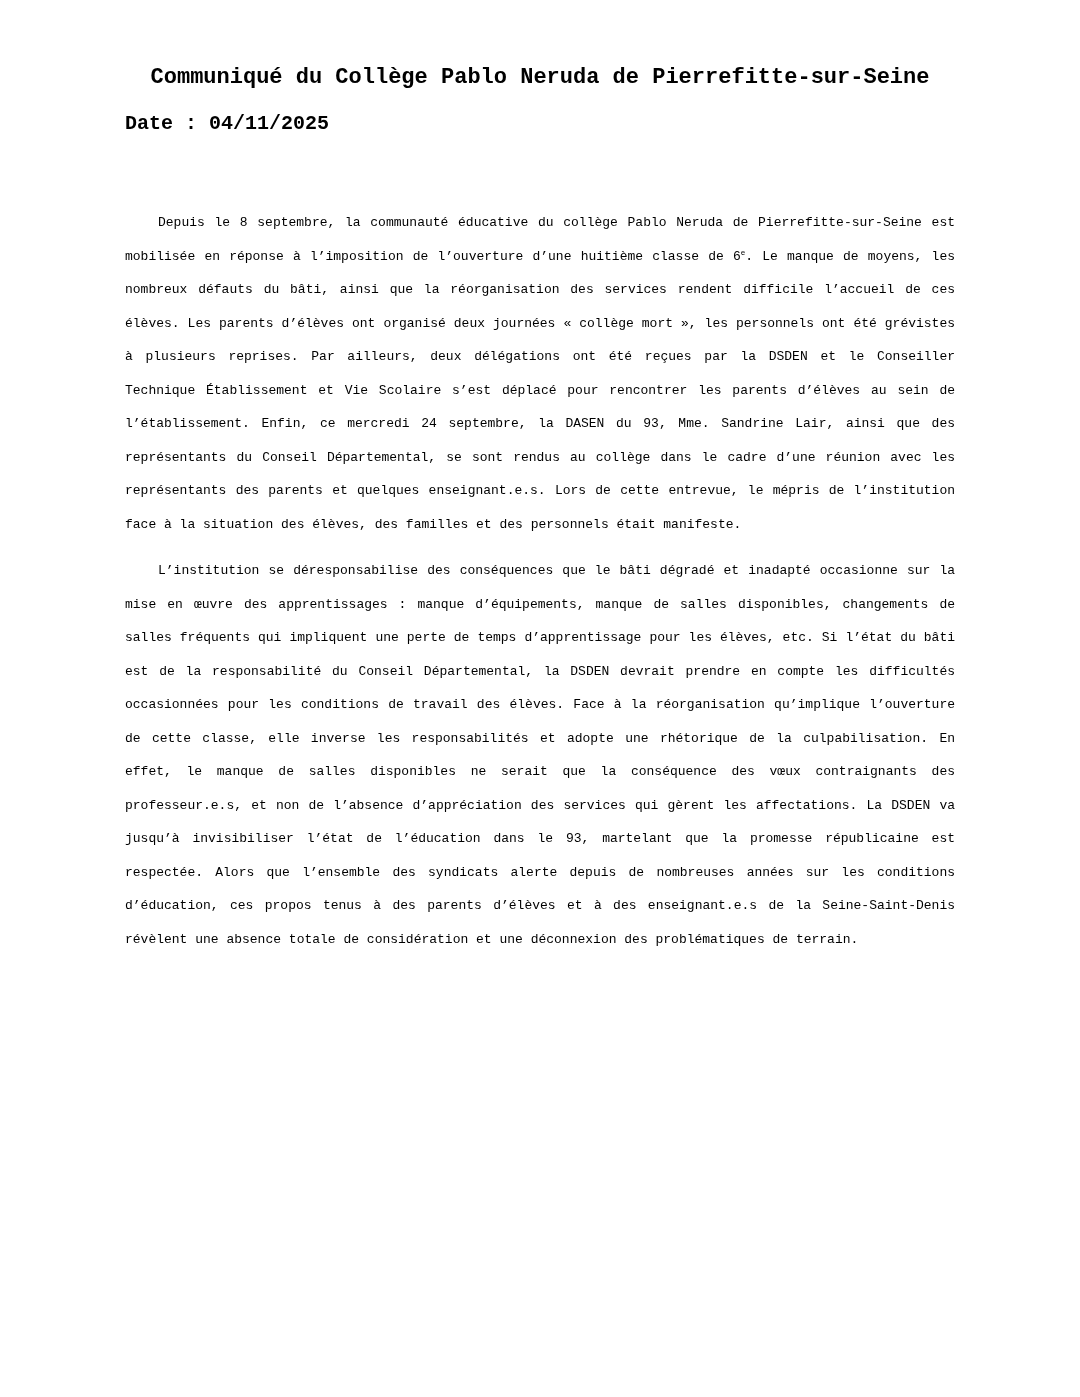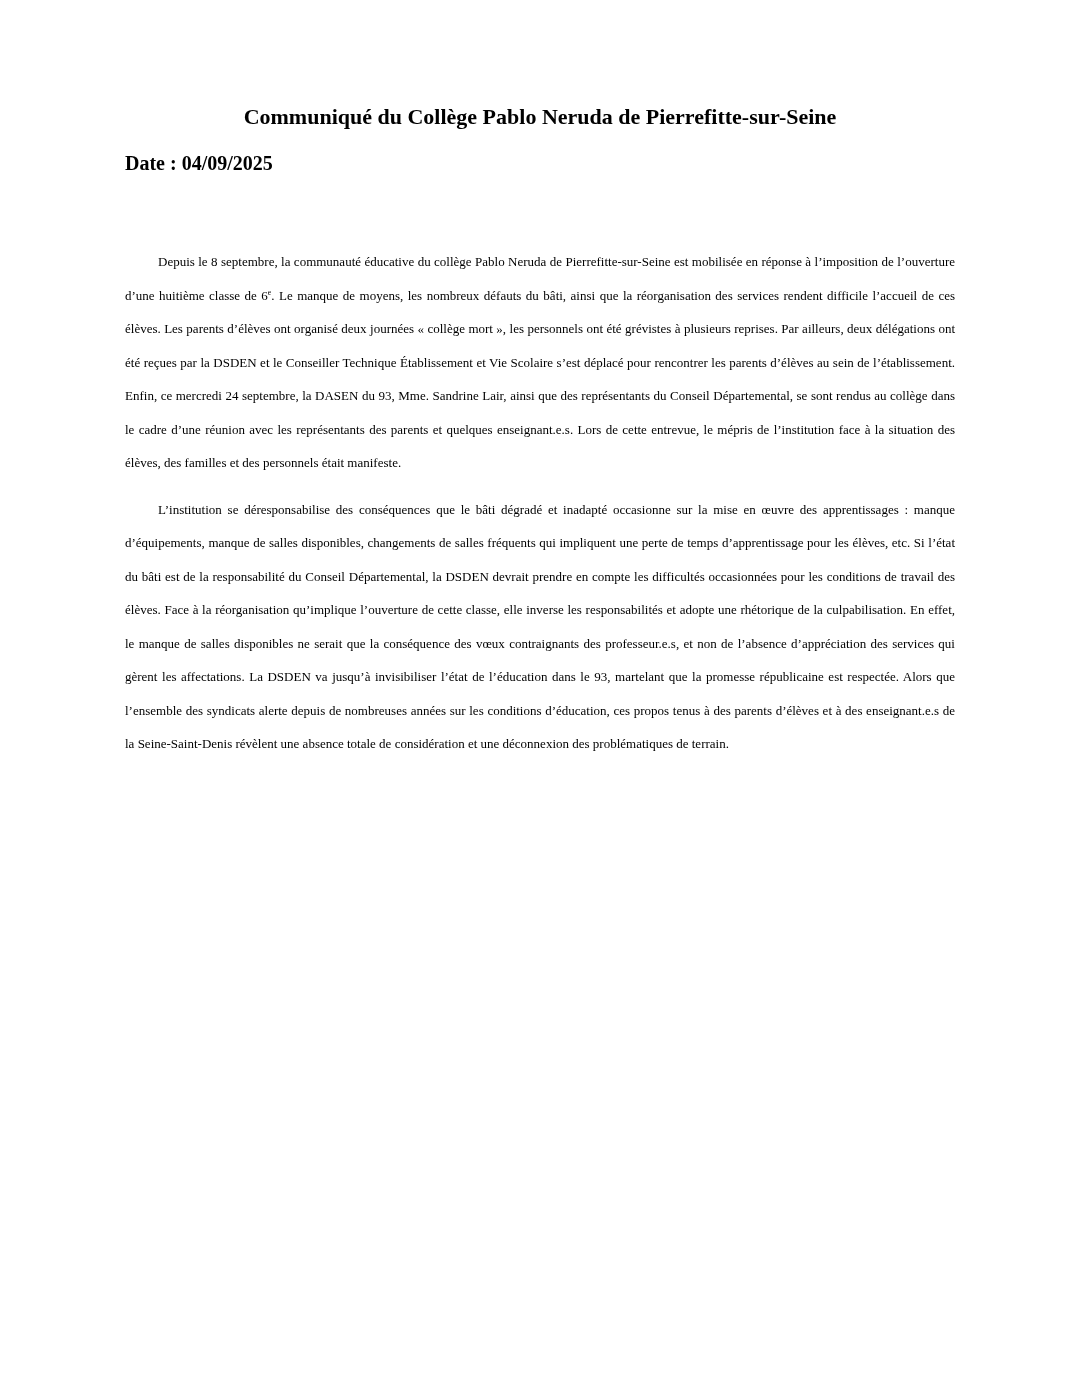--- a/index.html
+++ b/index.html
@@ -7,22 +7,22 @@
     padding: 0;
     background: #ffffff;
   }
   .page {
     position: relative;
     width: 1080px;
     height: 1046px;
     margin: 0 auto;
     background: #ffffff;
     box-sizing: border-box;
-    padding: 104px 125px 0 125px;
-    font-family: Liberation Serif, serif;
+    padding: 65px 125px 0 125px;
+    font-family: Liberation Mono, monospace;
     color: #000000;
     overflow: hidden;
   }
   .doc-title {
     font-size: 22px;
     line-height: 26px;
     font-weight: 700;
     text-align: center;
     margin: 0 0 21px 0;
   }
@@ -48,21 +48,21 @@
     vertical-align: super;
   }
 </style>
 </head>
 <body>
 
 <div class="page">
 
   <h1 class="doc-title">Communiqué du Collège Pablo Neruda de Pierrefitte-sur-Seine</h1>
 
-  <p class="doc-date">Date : 04/09/2025</p>
+  <p class="doc-date">Date : 04/11/2025</p>
 
   <div class="doc-body">
 
     <p class="para"><span>Depuis le 8 septembre, la communauté éducative du collège Pablo Neruda de Pierrefitte-sur-Seine est mobilisée en réponse à l’imposition de l’ouverture d’une huitième classe de 6</span><sup>e</sup><span>. Le manque de moyens, les nombreux défauts du bâti, ainsi que la réorganisation des services rendent difficile l’accueil de ces élèves. Les parents d’élèves ont organisé deux journées « collège mort », les personnels ont été grévistes à plusieurs reprises. Par ailleurs, deux délégations ont été reçues par la DSDEN et le Conseiller Technique Établissement et Vie Scolaire s’est déplacé pour rencontrer les parents d’élèves au sein de l’établissement. Enfin, ce mercredi 24 septembre, la DASEN du 93, Mme. Sandrine Lair, ainsi que des représentants du Conseil Départemental, se sont rendus au collège dans le cadre d’une réunion avec les représentants des parents et quelques enseignant.e.s. Lors de cette entrevue, le mépris de l’institution face à la situation des élèves, des familles et des personnels était manifeste.</span></p>
 
     <p class="para"><span>L’institution se déresponsabilise des conséquences que le bâti dégradé et inadapté occasionne sur la mise en œuvre des apprentissages : manque d’équipements, manque de salles disponibles, changements de salles fréquents qui impliquent une perte de temps d’apprentissage pour les élèves, etc. Si l’état du bâti est de la responsabilité du Conseil Départemental, la DSDEN devrait prendre en compte les difficultés occasionnées pour les conditions de travail des élèves. Face à la réorganisation qu’implique l’ouverture de cette classe, elle inverse les responsabilités et adopte une rhétorique de la culpabilisation. En effet, le manque de salles disponibles ne serait que la conséquence des vœux contraignants des professeur.e.s, et non de l’absence d’appréciation des services qui gèrent les affectations. La DSDEN va jusqu’à invisibiliser l’état de l’éducation dans le 93, martelant que la promesse républicaine est respectée. Alors que l’ensemble des syndicats alerte depuis de nombreuses années sur les conditions d’éducation, ces propos tenus à des parents d’élèves et à des enseignant.e.s de la Seine-Saint-Denis révèlent une absence totale de considération et une déconnexion des problématiques de terrain.</span></p>
 
   </div>
 
 </div>

